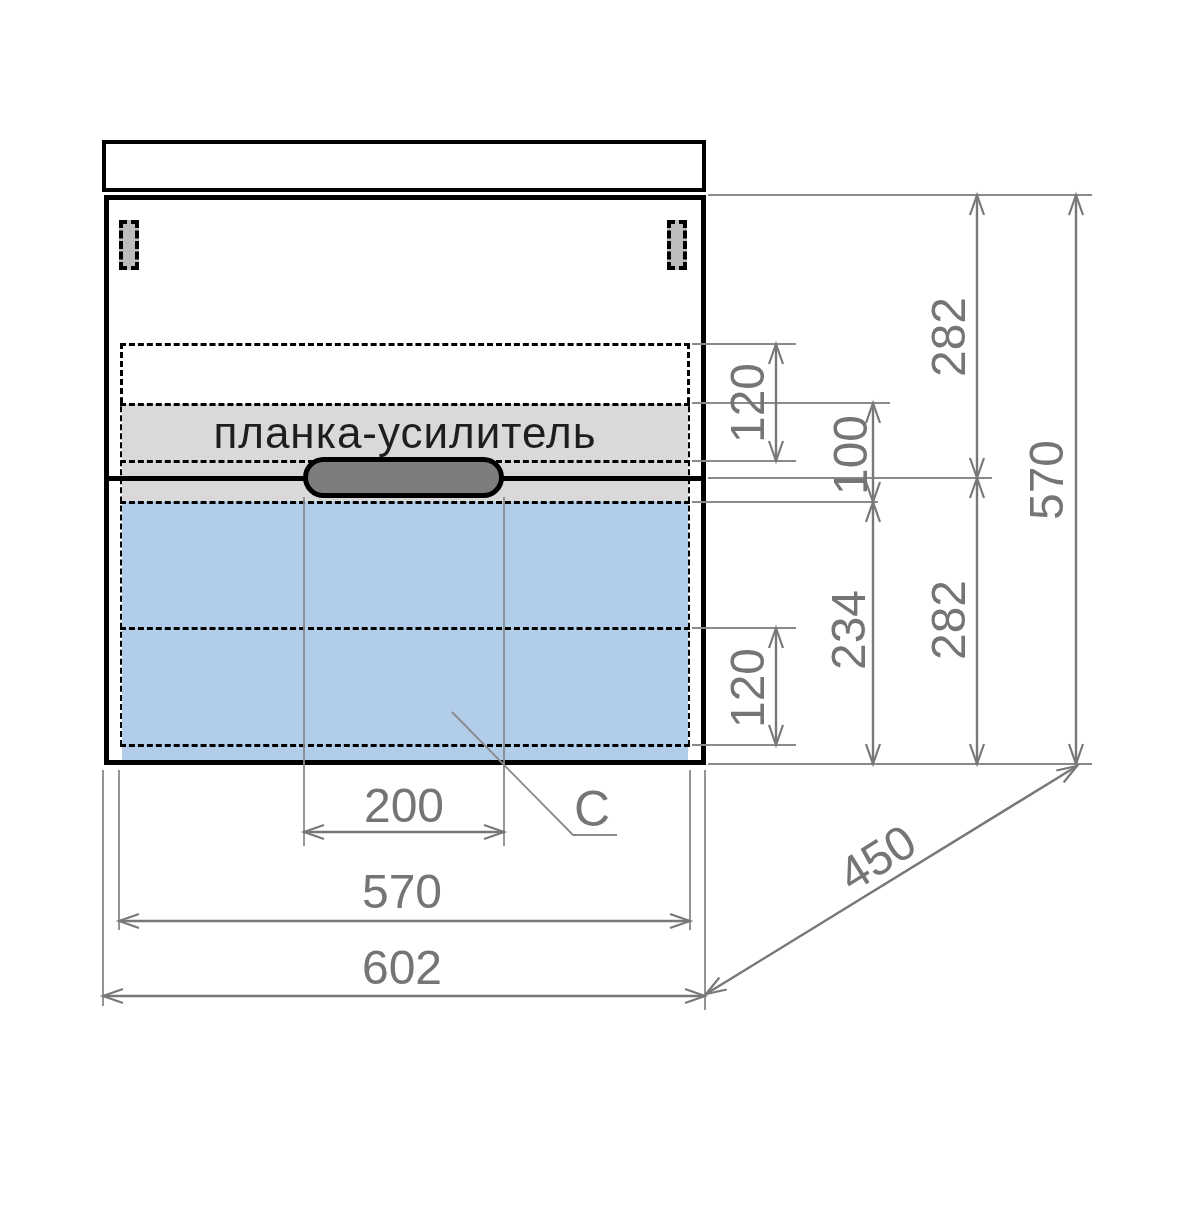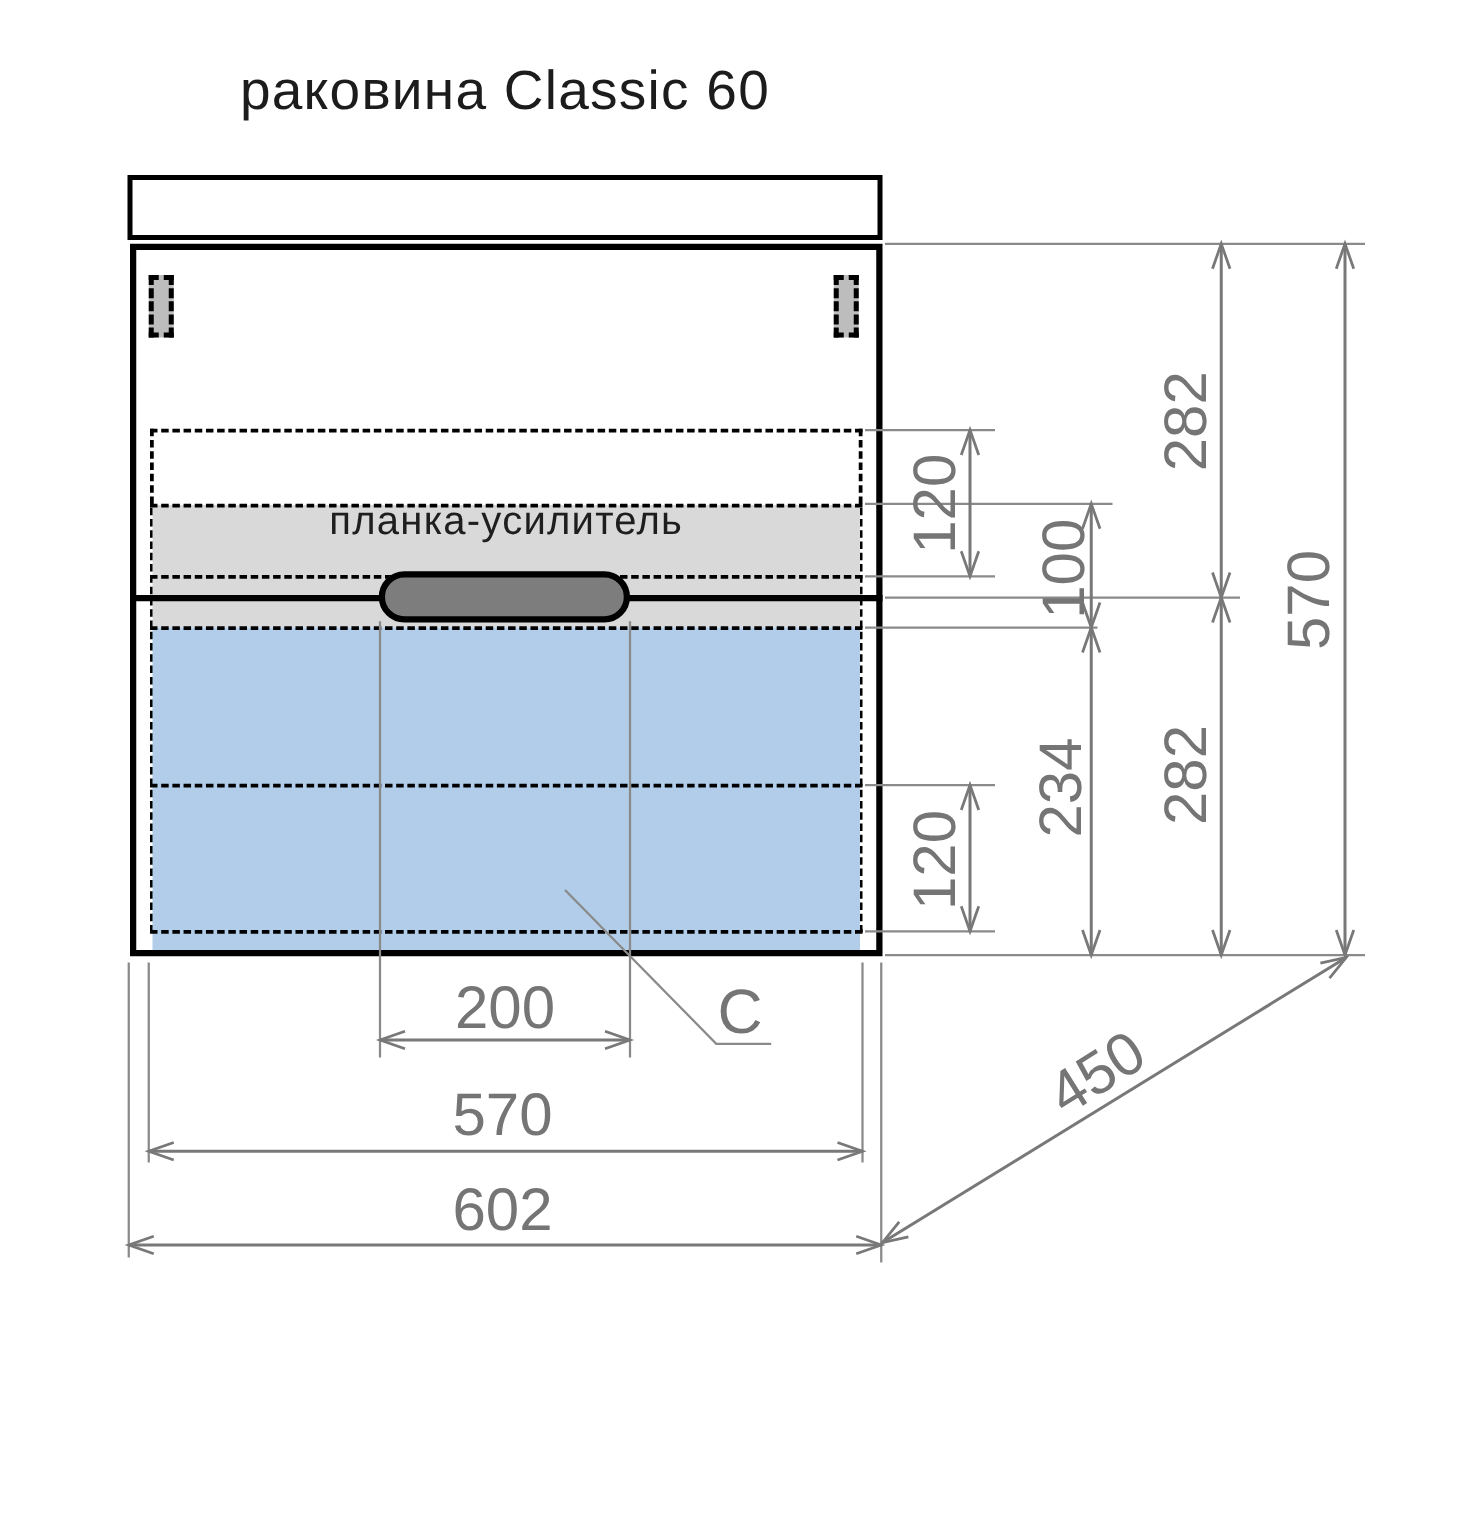--- a/index.html
+++ b/index.html
@@ -16,42 +16,41 @@
   .cabinet{left:104px;top:195px;width:602px;height:570px;border:5px solid #000;background:#fff;}
   .hinge{width:20px;height:50px;top:220px;border:4px dashed #000;background:#bdbdbd;}
   .hinge.left{left:119px;}
   .hinge.right{left:667px;}
   .dashed-rect{left:120px;top:343px;width:570px;height:403px;border:3px dashed #000;}
   .gray-band{left:122px;top:404px;width:566px;height:98px;background:#d9d9d9;}
   .blue-zone{left:122px;top:502px;width:566px;height:258px;background:#b2cde9;}
   .dash-h{left:120px;width:570px;height:0;border-top:3px dashed #000;}
   .divider{left:104px;top:476px;width:602px;height:5px;background:#000;}
   .plank-label{
-    left:122px;top:388px;width:566px;height:57px;
+    left:122px;top:404px;width:566px;height:57px;
     display:flex;align-items:center;justify-content:center;
-    font-size:32px;color:#1e1e1e;letter-spacing:1px;
+    font-size:44px;color:#1e1e1e;letter-spacing:1px;
   }
   .handle{left:303px;top:457px;width:201px;height:41px;background:#7d7d7d;border:5px solid #000;border-radius:22px;}
   .caption{
     left:103px;top:1068px;width:900px;height:50px;
     font-size:44px;color:#1f1f1f;letter-spacing:1px;
   }
   svg.overlay{position:absolute;left:0;top:0;pointer-events:none;}
   .ext{stroke:#8a8a8a;stroke-width:1.8;fill:none;}
   .dim{stroke:#787878;stroke-width:2.4;fill:none;}
   .leader{stroke:#8a8a8a;stroke-width:1.8;fill:none;}
   text.dimtxt{fill:#757575;font-size:48px;font-family:"Liberation Sans","DejaVu Sans",sans-serif;}
   text.ctxt{fill:#757575;font-size:50px;font-family:"Liberation Sans","DejaVu Sans",sans-serif;}
 </style>
 </head>
 <body>
 
 <div class="canvas">
 
-  <div class="abs title">раковина Classic 60</div>
 
   <div class="abs countertop"></div>
   <div class="abs cabinet"></div>
   <div class="abs hinge left"></div>
   <div class="abs hinge right"></div>
 
   <div class="abs dashed-rect"></div>
   <div class="abs gray-band"></div>
   <div class="abs blue-zone"></div>
 

